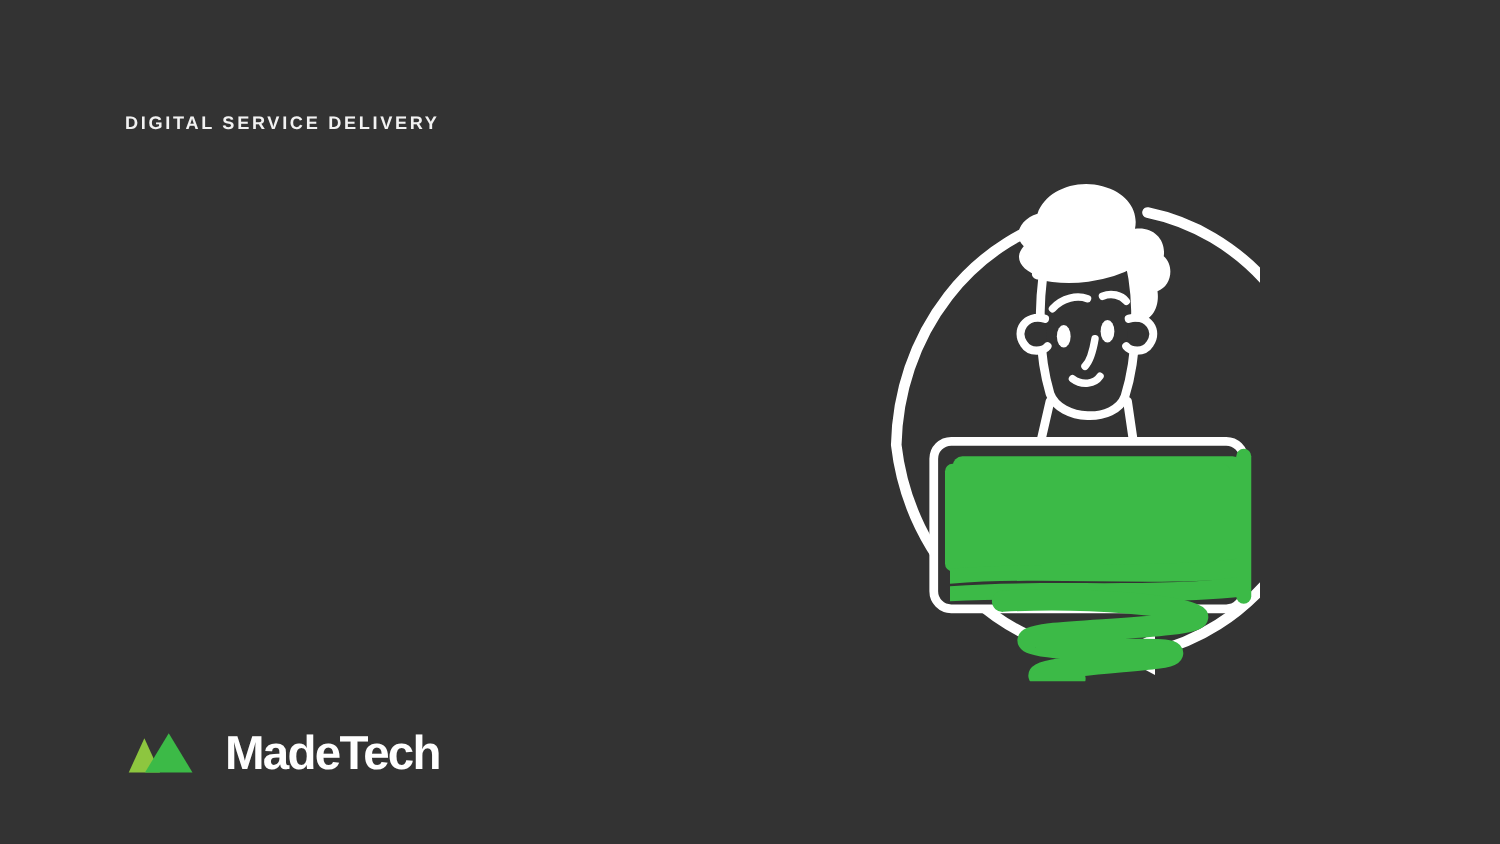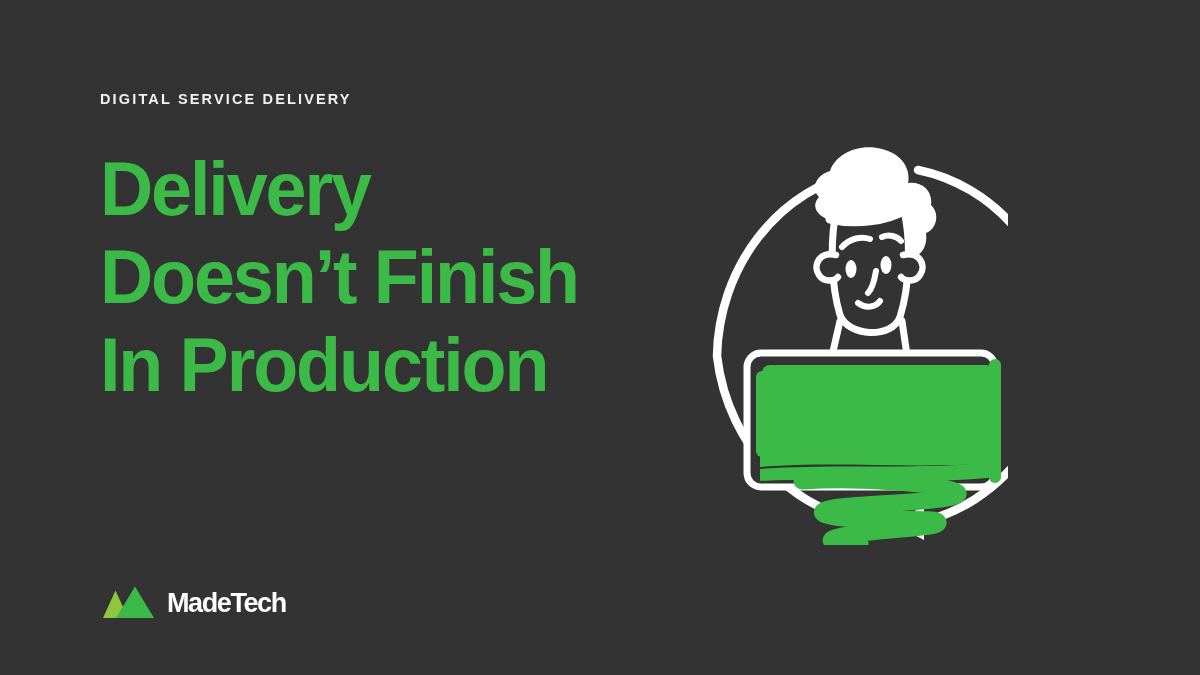--- a/index.html
+++ b/index.html
@@ -68,24 +68,25 @@
   .logo-mark {
     width: 54px;
     height: 34px;
     margin-right: 11px;
     display: block;
   }
   .logo-word {
     color: #ffffff;
     font-family: "Liberation Sans", sans-serif;
     font-weight: bold;
-    font-size: 27px;
+    font-size: 38px;
     letter-spacing: -1.4px;
     line-height: 1;
     white-space: nowrap;
+    margin-left: 13px;
   }
 
   
   .illustration {
     position: absolute;
     left: 690px;
     top: 125px;
     width: 400px;
     height: 420px;
   }
@@ -97,25 +98,20 @@
 </style>
 </head>
 <body>
 
 <div class="card">
 
   <div class="text-col">
 
     <div class="eyebrow">DIGITAL SERVICE DELIVERY</div>
 
-    <h1 class="headline">
-      <span class="hl-line">Delivery</span>
-      <span class="hl-line">Doesn’t Finish</span>
-      <span class="hl-line">In Production</span>
-    </h1>
   </div>
 
   <div class="logo">
     <svg class="logo-mark" viewBox="0 0 54 34">
       <polygon points="13.5,4.5 26,32 1,32" fill="#8DC63F"></polygon>
       <polygon points="33,0.5 52,32 14,32" fill="#3CBA47"></polygon>
     </svg>
     <span class="logo-word">MadeTech</span>
   </div>
 

